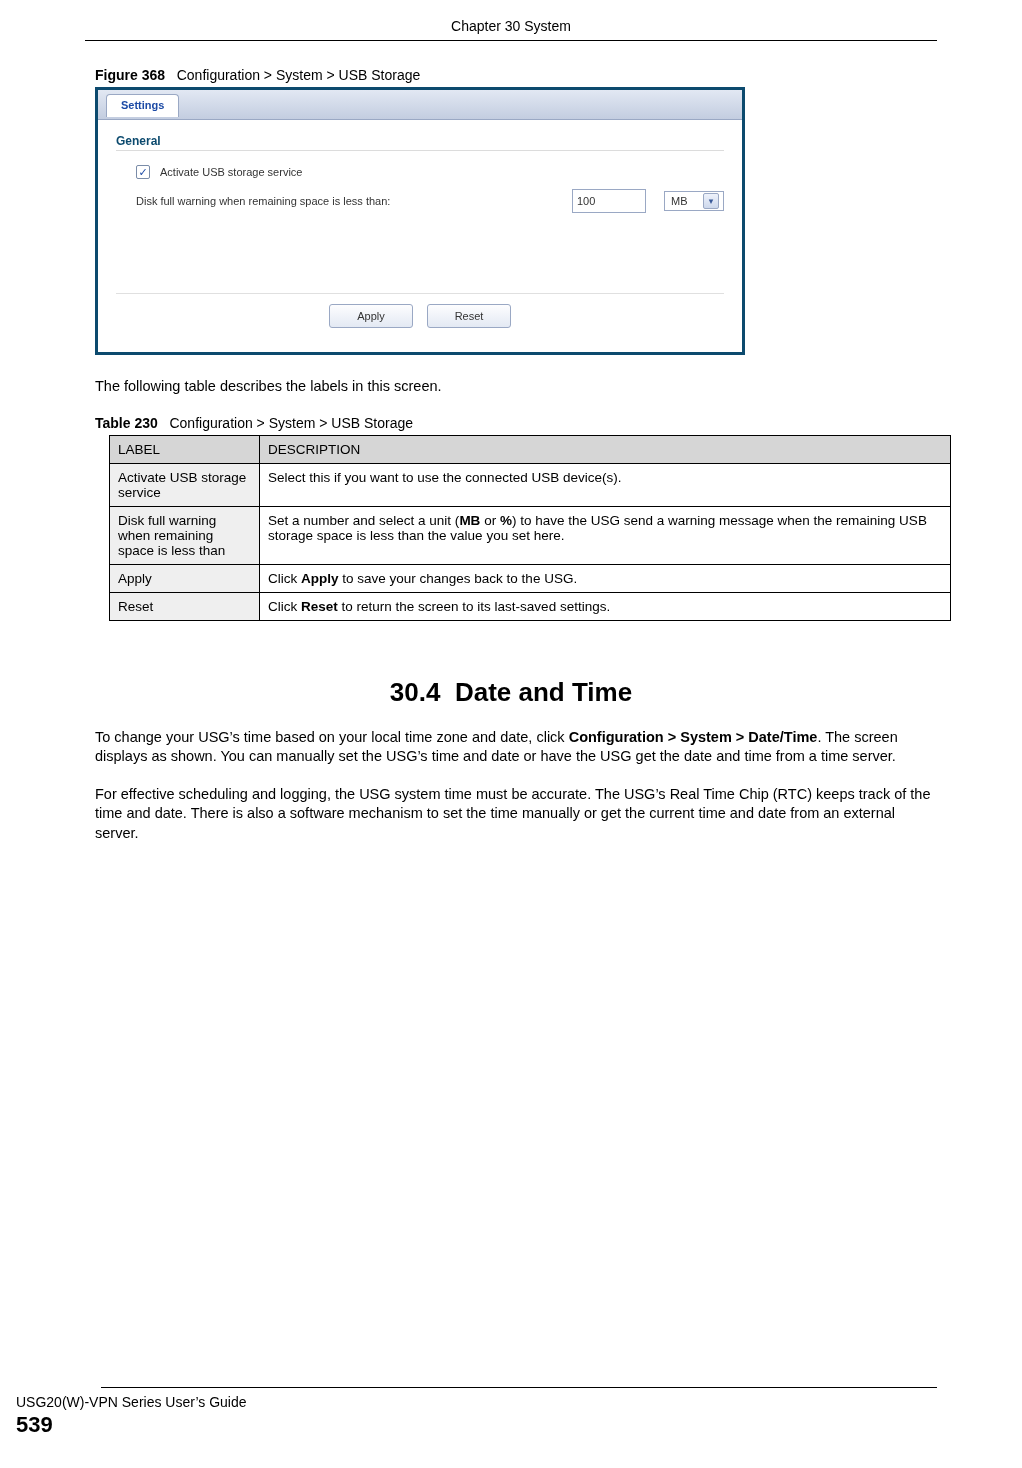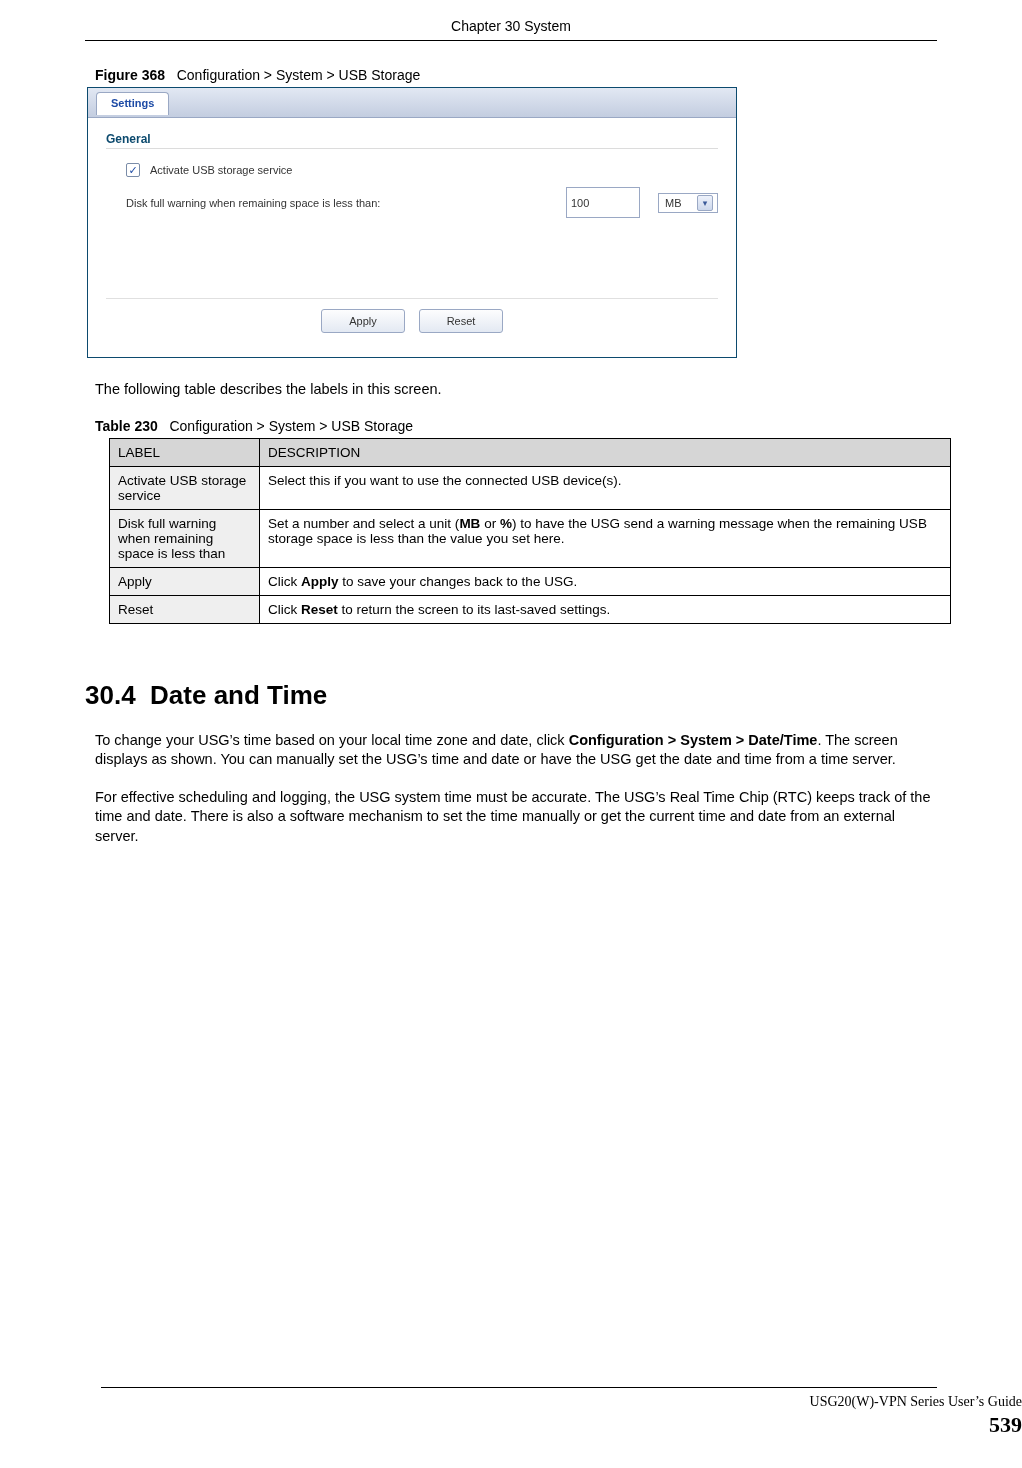--- a/index.html
+++ b/index.html
@@ -28,22 +28,22 @@
     background: #000;
     margin-bottom: 26px;
   }
   .figure-caption {
     font-size: 14px;
     margin-bottom: 4px;
     margin-left: 10px;
   }
   .figure-caption .fignum { font-weight: bold; }
   .screenshot {
-    border: 1px solid #0c4a6e;
-    margin-left: 2px;
+    border: 3px solid #0c4a6e;
+    margin-left: 10px;
     width: 650px;
     background: #fff;
     margin-bottom: 22px;
   }
   .tabbar {
     height: 30px;
     background: linear-gradient(#e2e8f3, #c3cde0);
     border-bottom: 1px solid #9aa8c4;
     position: relative;
   }
@@ -98,21 +98,21 @@
   .form-row2 {
     display: flex;
     align-items: center;
     font-size: 11px;
     color: #333;
     margin: 0 0 80px 20px;
   }
   .form-row2 .lbl { flex: 1; }
   .numfield {
     width: 74px;
-    height: 31px;
+    height: 24px;
     border: 1px solid #9aa8c4;
     font-size: 11px;
     padding: 2px 4px;
     color: #333;
     margin-right: 18px;
     background: #fff;
   }
   .selectbox {
     width: 60px;
     height: 20px;
@@ -189,27 +189,27 @@
   }
   table.desc td.lc {
     background: #efefef;
     width: 150px;
   }
   .h2 {
     font-size: 26px;
     font-weight: bold;
     font-family: Arial, Helvetica, sans-serif;
     margin: 56px 0 20px 0;
+    text-align: center;
   }
   .footer {
     position: absolute;
     left: 16px; right: 0;
     bottom: 30px;
-    text-align: right;
-    font-family: Liberation Serif, serif;
+    text-align: left;
   }
   .footer .rule2 {
     height: 1px;
     background: #000;
     margin: 0 85px 6px 85px;
   }
   .footer .guide { font-size: 14px; }
   .footer .pagenum { font-size: 22px; font-weight: bold; margin-top: 2px; }
   .bold { font-weight: bold; }
 </style>

